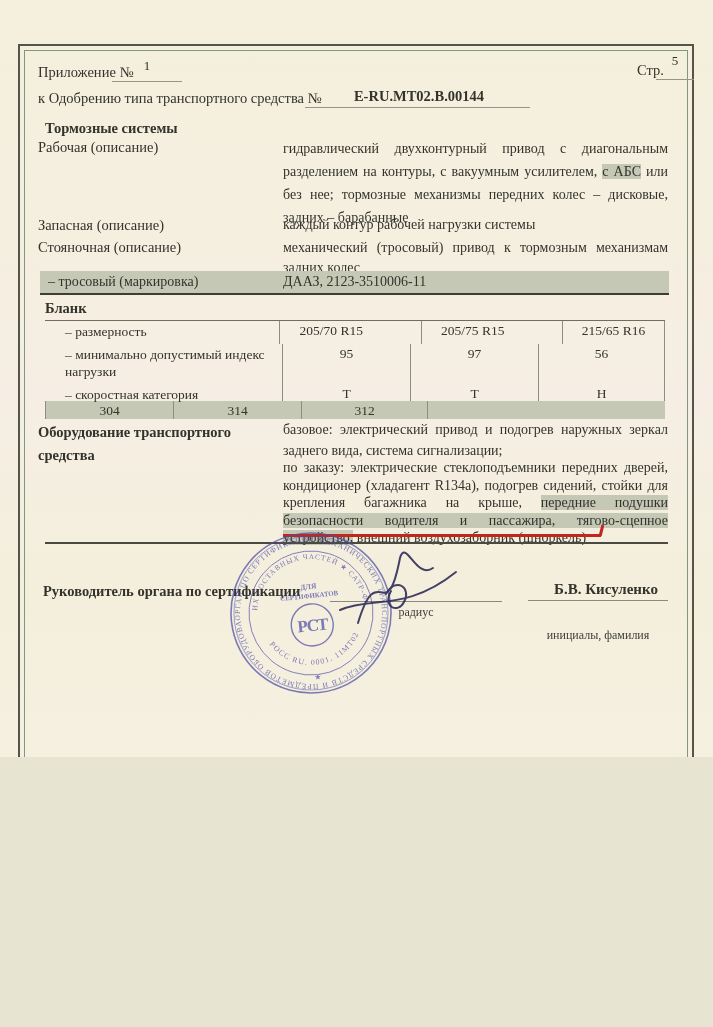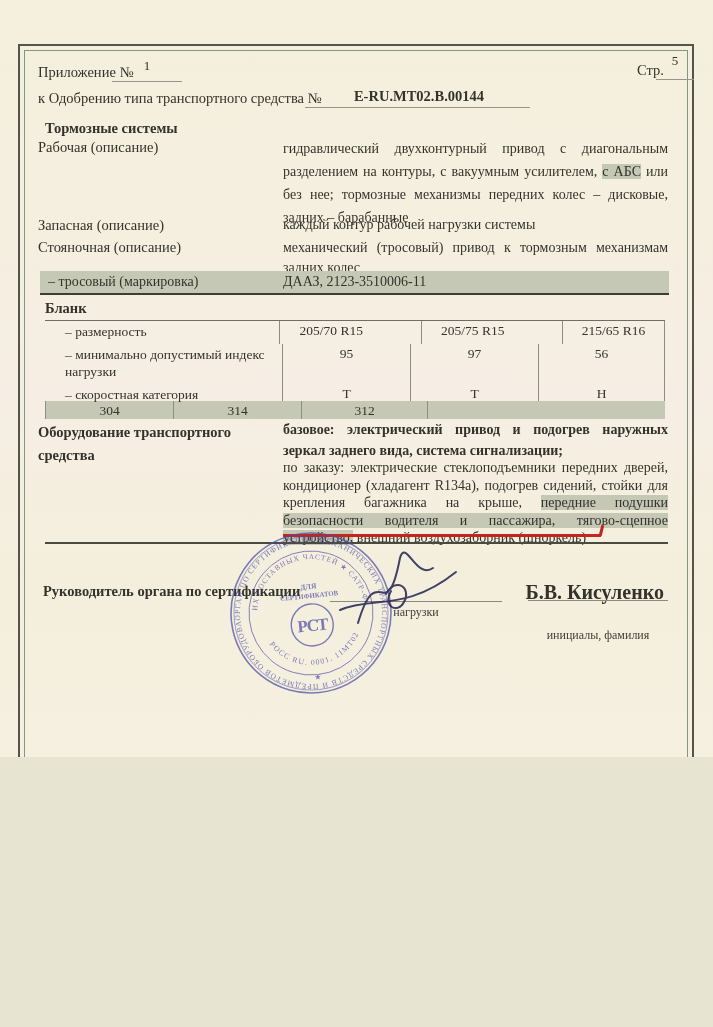--- a/index.html
+++ b/index.html
@@ -99,29 +99,29 @@
       <div class="cell last">Н</div>
     </div>
     <div class="trow h18 hl-row">
       <div class="cell">304</div>
       <div class="cell">314</div>
       <div class="cell last">312</div>
     </div>
   </div>
 
   <div class="abs b fs145" style="left:38px;top:421px;width:235px;line-height:23px;">Оборудование транспортного средства</div>
-  <div class="abs val just" style="left:283px;top:419px;line-height:21px;font-weight:bold;">базовое: электрический привод и подогрев наружных зеркал заднего вида, система сигнализации;</div>
+  <div class="abs val just" style="left:283px;top:419px;line-height:21px;">базовое: электрический привод и подогрев наружных зеркал заднего вида, система сигнализации;</div>
   <div class="abs val just" style="left:283px;top:459px;line-height:17.5px;"><span>по заказу: электрические стеклоподъемники передних дверей, кондиционер (хладагент R134a), подогрев сидений, стойки для крепления багажника на крыше, </span><span class="hl">передние подушки безопасности водителя и пассажира, тягово-сцепное устройство,</span><span> внешний воздухозаборник (шноркель)</span></div>
   <div class="red-underline"></div>
   <div class="separator"></div>
 
   <div class="abs b fs145" style="left:43px;top:583px;">Руководитель органа по сертификации</div>
   <div class="sig-line" style="left:330px;top:601px;width:172px;"></div>
-  <div class="abs caption center" style="left:330px;top:605px;width:172px;">нагрузки</div>
-  <div class="abs b center" style="left:524px;top:581px;width:140px;font-size:20px;text-align:right;">Б.В. Кисуленко</div>
+  <div class="abs caption center" style="left:330px;top:605px;width:172px;">радиус</div>
+  <div class="abs b center" style="left:536px;top:581px;width:140px;font-size:15px;">Б.В. Кисуленко</div>
   <div class="sig-line" style="left:528px;top:600px;width:140px;"></div>
   <div class="abs caption center" style="left:528px;top:604px;width:140px;margin-top:24px;">инициалы, фамилия</div>
 
   <div class="abs" style="left:226px;top:528px;width:170px;height:170px;">
     <svg width="170" height="170" viewBox="0 0 170 170">
       <g stroke="#4d4da6" fill="none" opacity="0.72" transform="rotate(-6 85 85)">
         <circle cx="85" cy="85" r="80" stroke-width="1.6"></circle>
         <circle cx="85" cy="85" r="77" stroke-width="0.7"></circle>
         <circle cx="85" cy="85" r="62" stroke-width="0.9"></circle>
         <circle cx="85" cy="97" r="21" stroke-width="1.4"></circle>

